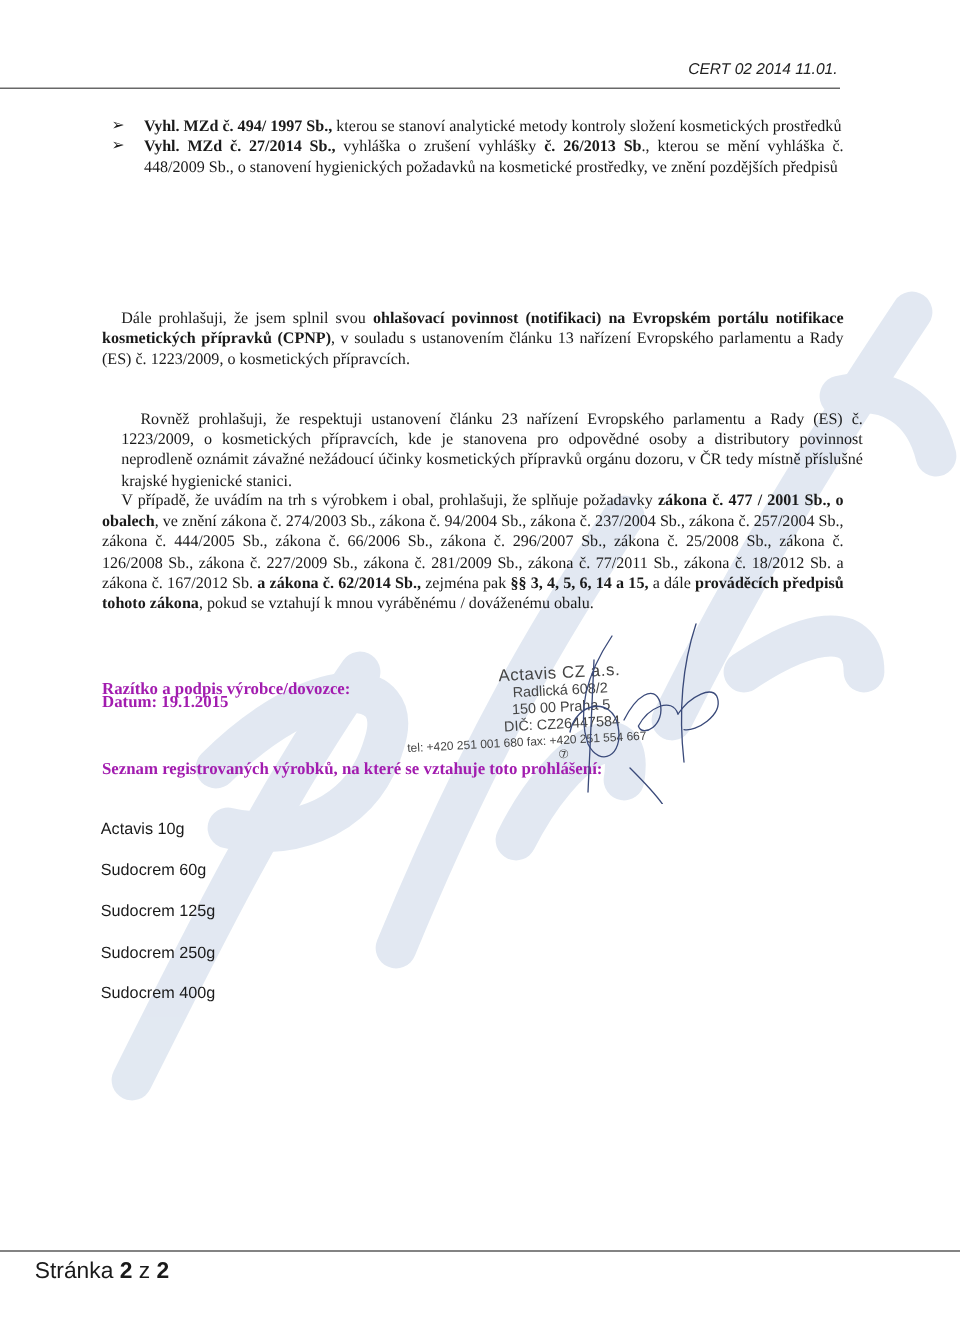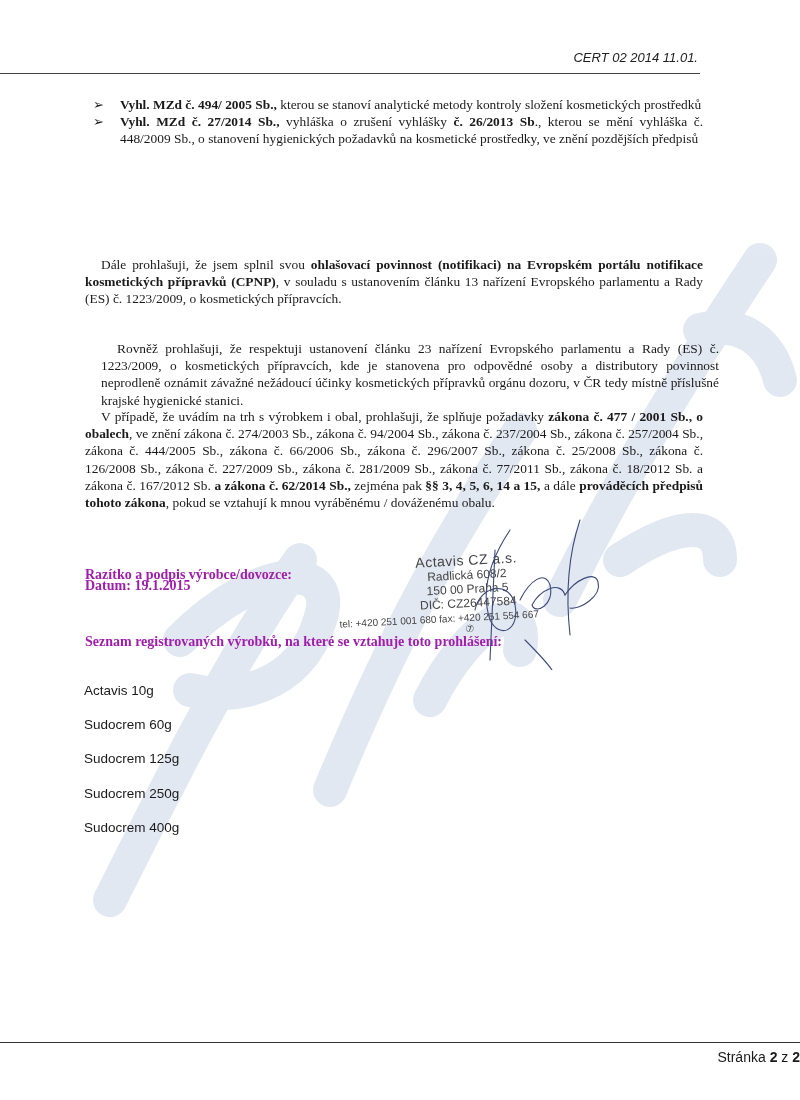--- a/index.html
+++ b/index.html
@@ -23,21 +23,21 @@
   .list-title { position:absolute; left:85px; top:634px; }
   .stamp { position:absolute; left:398px; top:552px; font-family:"Liberation Sans", sans-serif; color:#444; text-align:center; transform:rotate(-3deg); }
   .stamp .co { font-size:14px; letter-spacing:0.5px; }
   .stamp .ln { font-size:12px; line-height:14px; }
   .stamp .tel { font-size:10px; font-style:normal; margin-left:-60px; margin-top:2px; }
   .stamp .num { font-size:10px; }
   .signature { position:absolute; left:420px; top:510px; width:200px; height:160px; z-index:2; }
   .products { position:absolute; left:84px; top:683px; font-family:"Liberation Sans", sans-serif; font-size:13.5px; }
   .product { height:34.2px; line-height:16px; }
   .footer-line { position:absolute; left:0; right:0; top:1042px; border-top:1.5px solid #333; }
-  .footer { position:absolute; left:0; right:0; top:1049px; text-align:right; font-family:"Liberation Sans", sans-serif; font-size:14px; }
+  .footer { position:absolute; left:0; right:0; top:1049px; text-align:left; font-family:"Liberation Sans", sans-serif; font-size:19px;padding-left:29px; }
 </style>
 </head>
 <body>
 
 <svg class="watermark" viewBox="0 0 800 1100">
   <g fill="none" stroke="#dde5f0" stroke-linecap="round" stroke-width="34" opacity="0.85">
     <path d="M110 900 C 170 780, 230 660, 300 560"></path>
     <path d="M180 640 C 260 560, 340 560, 320 620 C 300 690, 230 700, 190 690"></path>
     <path d="M330 790 C 400 620, 460 520, 520 430"></path>
     <path d="M430 700 C 470 620, 530 590, 520 650"></path>
@@ -47,21 +47,21 @@
   </g>
 </svg>
 
 <div class="content">
   <div class="header-ref">CERT 02 2014 11.01.</div>
   <div class="header-line"></div>
 
   <div class="regs">
     <p class="reg-item">
       <span class="bullet">➢</span>
-      <b>Vyhl. MZd č. 494/ 2005 Sb.,</b><span> kterou se stanoví analytické metody kontroly složení kosmetických prostředků</span>
+      <b>Vyhl. MZd č. 494/ 1997 Sb.,</b><span> kterou se stanoví analytické metody kontroly složení kosmetických prostředků</span>
     </p>
     <p class="reg-item">
       <span class="bullet">➢</span>
       <b>Vyhl. MZd č. 27/2014 Sb.,</b><span> vyhláška o zrušení vyhlášky </span><b>č. 26/2013 Sb</b><span>., kterou se mění vyhláška č. 448/2009 Sb., o stanovení hygienických požadavků na kosmetické prostředky, ve znění pozdějších předpisů</span>
     </p>
   </div>
 
   <p class="para p1 indent" style="margin:0">
     <span>Dále prohlašuji, že jsem splnil svou </span><b>ohlašovací povinnost (notifikaci) na Evropském portálu notifikace kosmetických přípravků (CPNP)</b><span>, v souladu s ustanovením článku 13 nařízení Evropského parlamentu a Rady (ES) č. 1223/2009, o kosmetických přípravcích.</span>
   </p>

